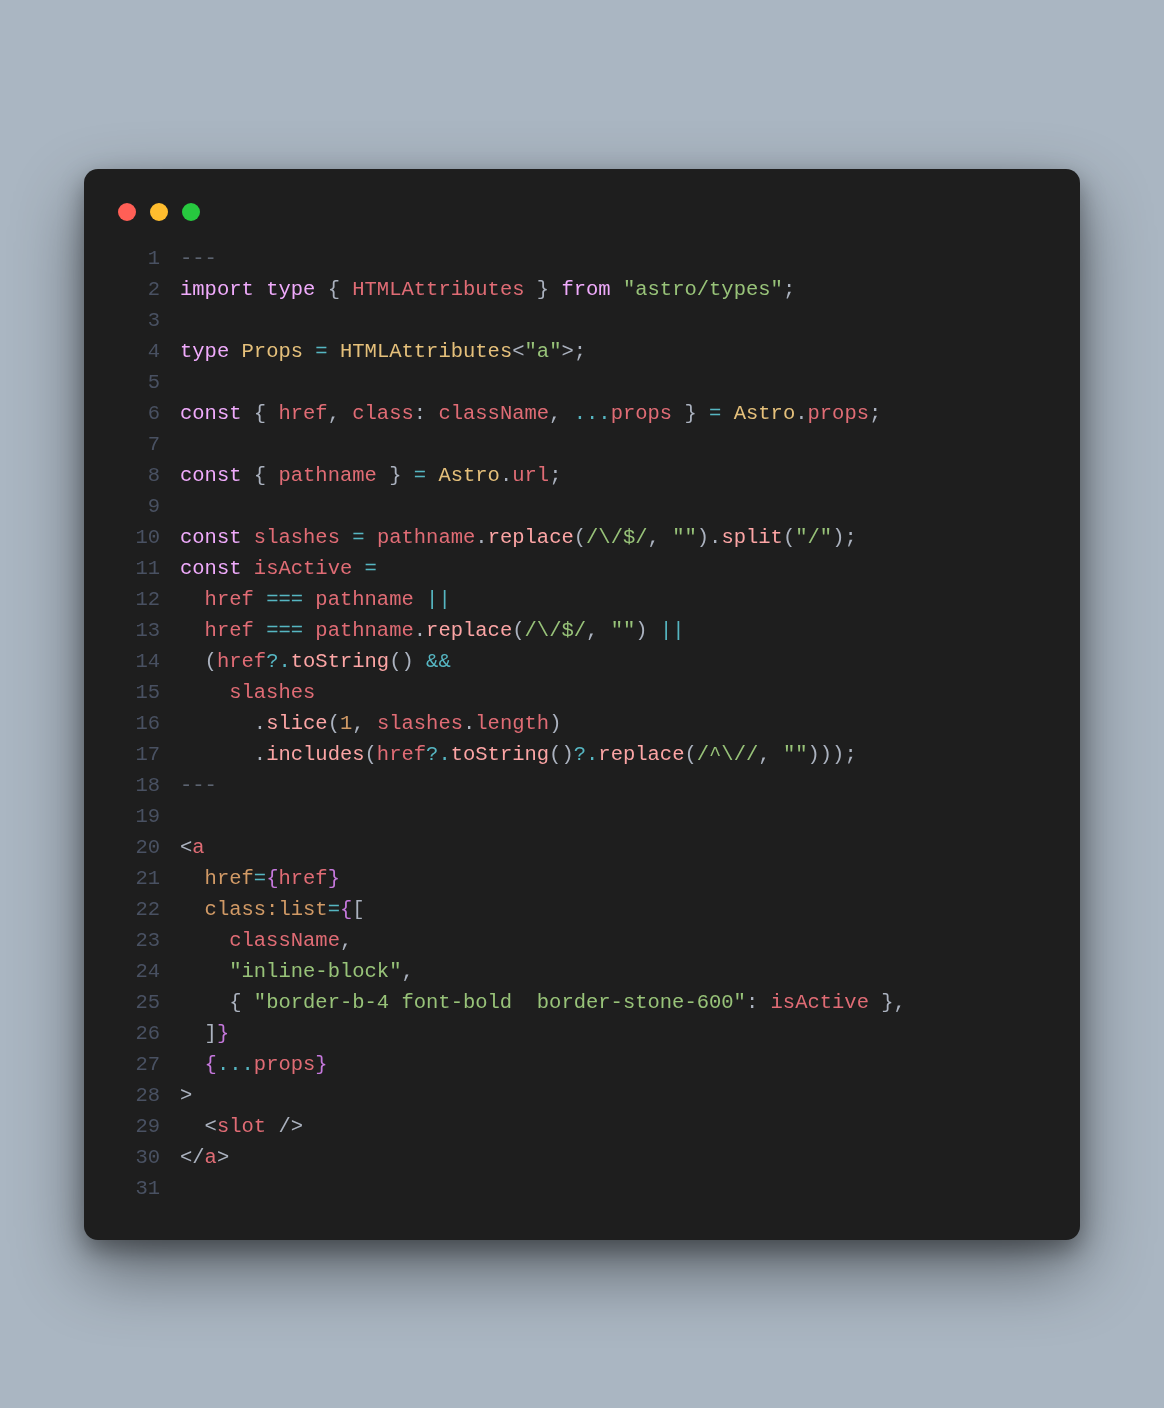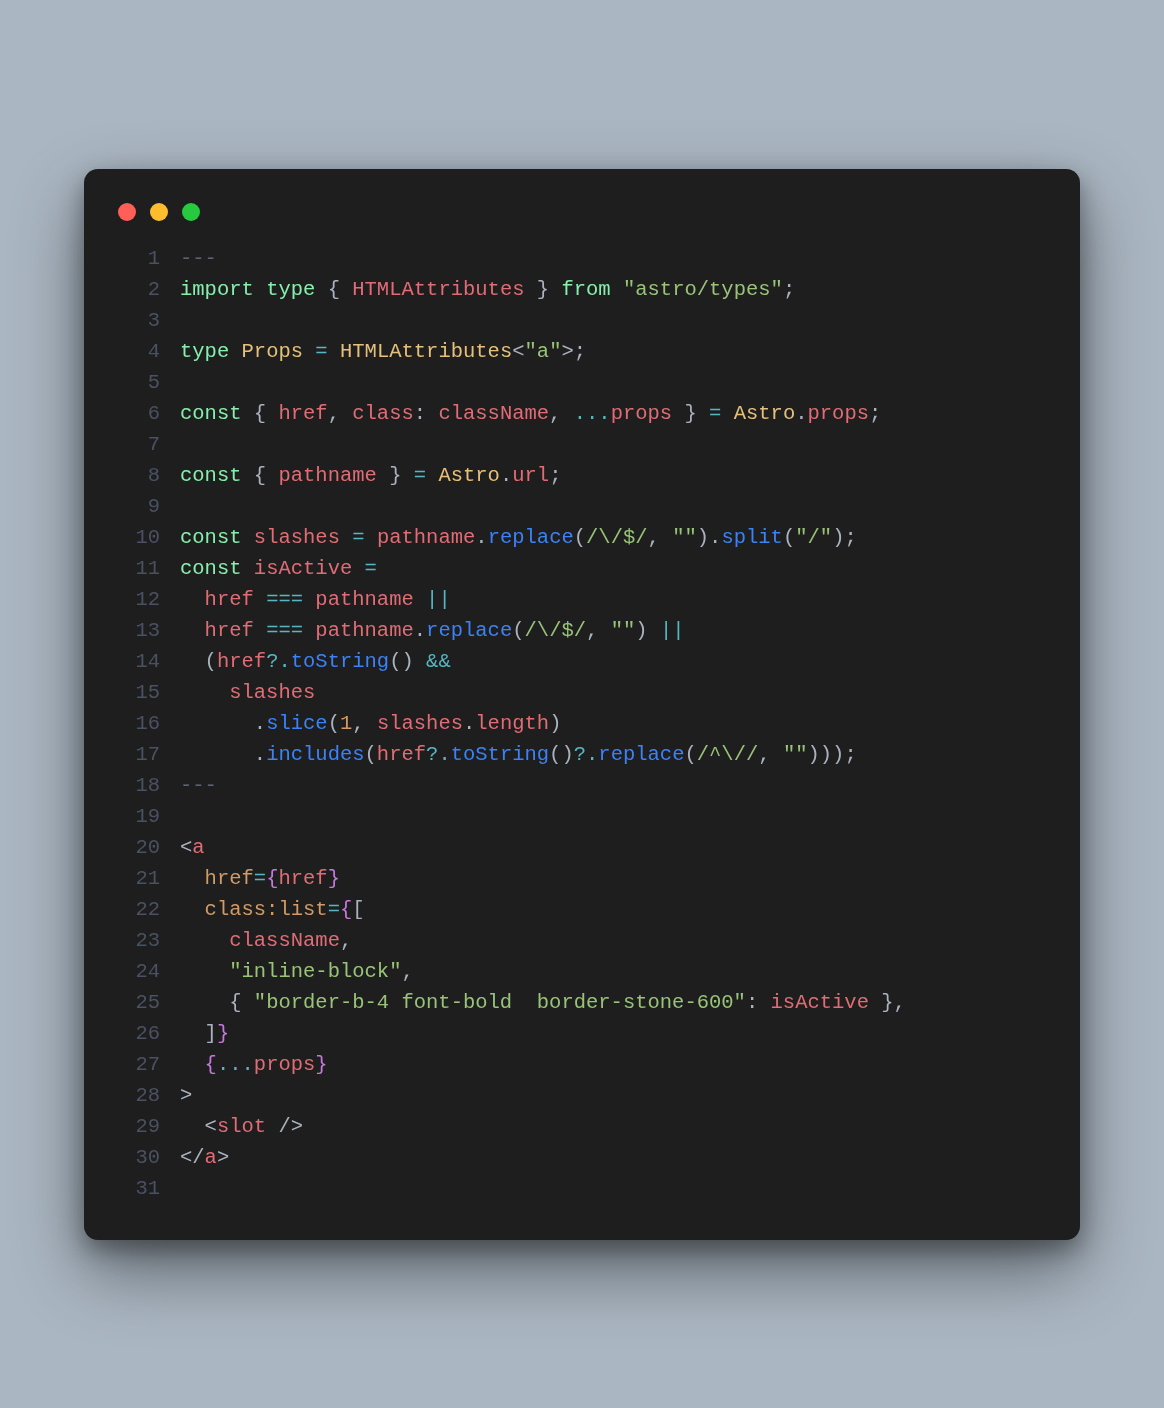--- a/index.html
+++ b/index.html
@@ -55,23 +55,23 @@
     padding-right: 20px;
     user-select: none;
     flex-shrink: 0;
   }
   .content {
     flex: 1;
   }
 
   
   .c-comment { color: #5c6370; }
-  .c-kw      { color: #86efac; } 
+  .c-kw      { color: #f0abfc; } 
   .c-name    { color: #e5c07b; } 
-  .c-fn      { color: #3b82f6; } 
+  .c-fn      { color: #fca5a5; } 
   .c-id      { color: #e06c75; }
   .c-str     { color: #98c379; } 
   .c-num     { color: #d19a66; } 
   .c-punc    { color: #abb2bf; } 
   .c-op      { color: #56b6c2; } 
   .c-attr    { color: #d19a66; } 
   .c-tag     { color: #e06c75; } 
   .c-brace   { color: #c678dd; } 
   .c-regex   { color: #98c379; }
 </style>

